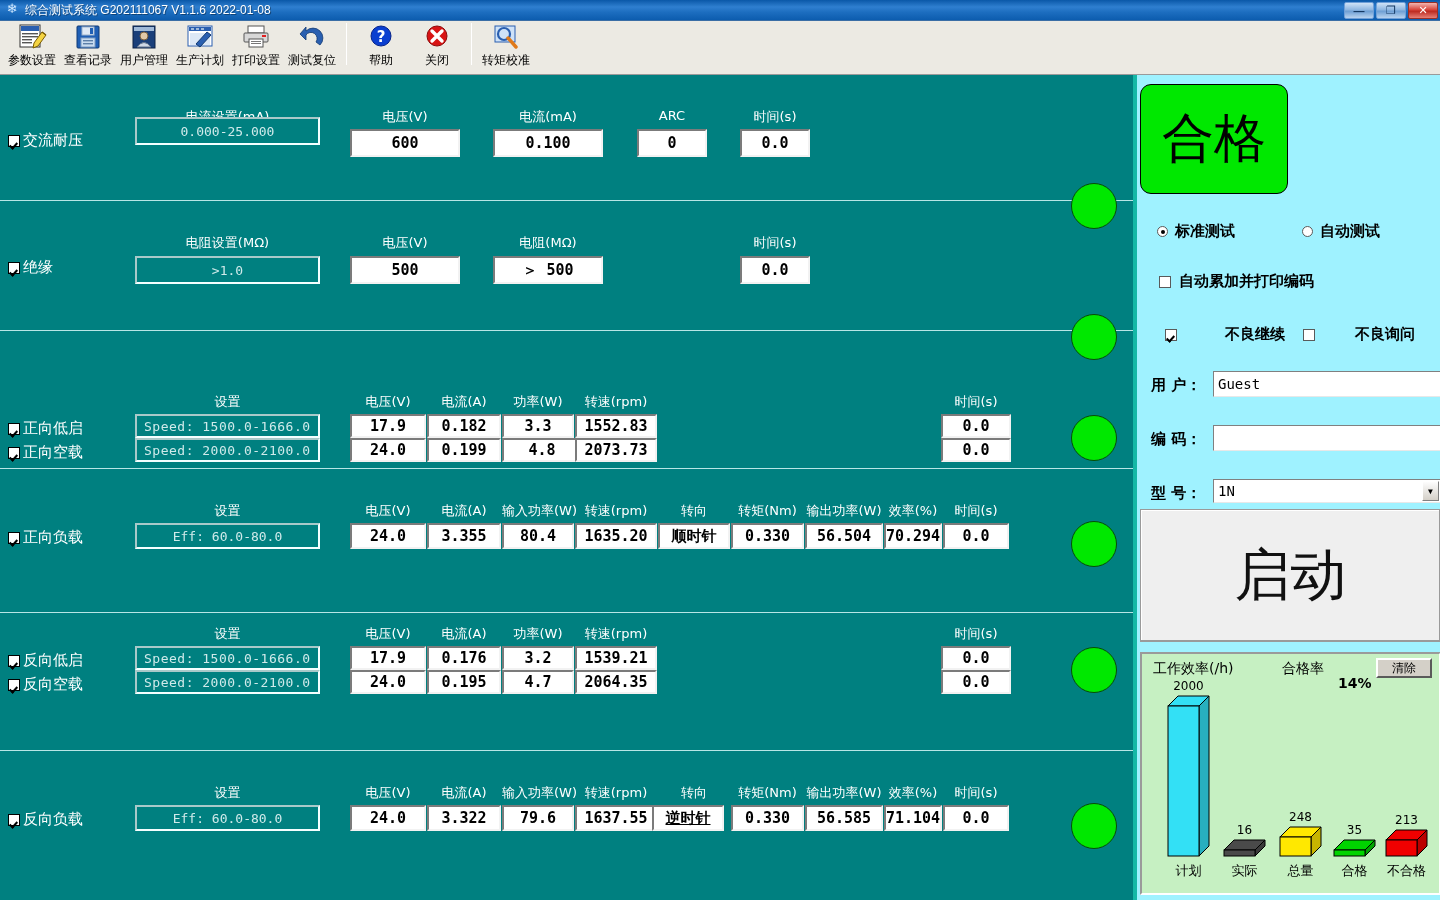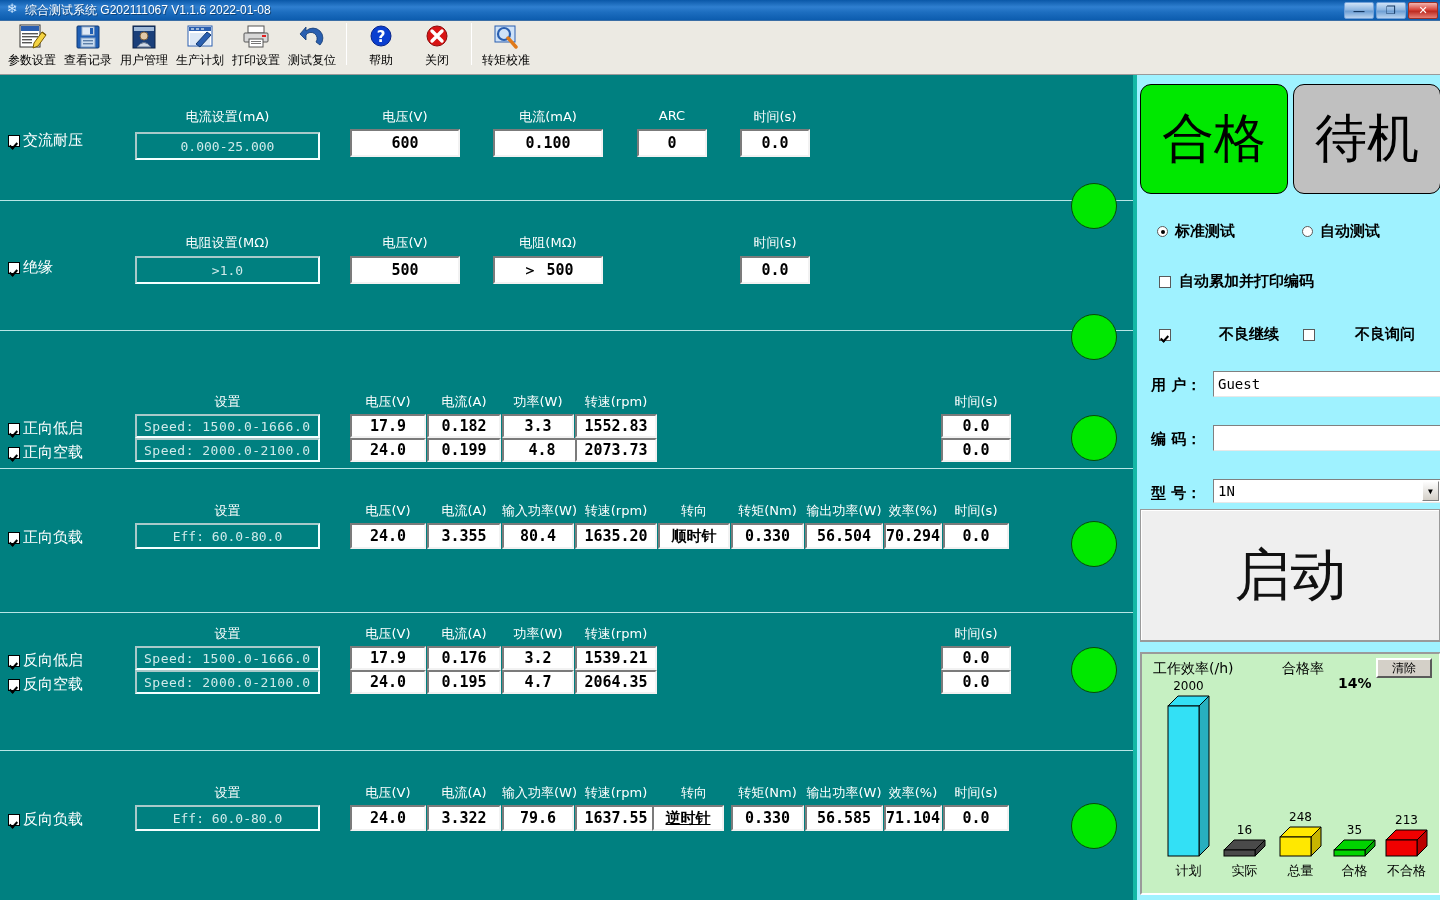--- a/index.html
+++ b/index.html
@@ -303,21 +303,21 @@
   </div>
 
   <div class="mainarea">
 
     <div class="sect" style="height:126px;">
       <div class="row-label" style="left:8px; top:56px;">
         <span class="cbx checked"></span>
         <span>交流耐压</span>
       </div>
       <div class="colhdr" style="left:135px; top:33px; width:185px;">电流设置(mA)</div>
-      <div class="setbox" style="left:135px; top:57px; width:185px; height:28px;">0.000-25.000</div>
+      <div class="setbox" style="left:135px; top:42px; width:185px; height:28px;">0.000-25.000</div>
 
       <div class="colhdr" style="left:350px; top:33px; width:110px;">电压(V)</div>
       <div class="fld" style="left:350px; top:54px; width:110px; height:28px;">600</div>
 
       <div class="colhdr" style="left:493px; top:33px; width:110px;">电流(mA)</div>
       <div class="fld" style="left:493px; top:54px; width:110px; height:28px;">0.100</div>
 
       <div class="colhdr" style="left:637px; top:33px; width:70px;">ARC</div>
       <div class="fld" style="left:637px; top:54px; width:70px; height:28px;">0</div>
 
@@ -476,39 +476,38 @@
       <div class="fld" style="left:884px; top:54px; width:58px; height:26px;">71.104</div>
       <div class="fld" style="left:943px; top:54px; width:66px; height:26px;">0.0</div>
 
       <div class="lamp" style="left:1071px; top:52px;"></div>
     </div>
   </div>
 
   <div class="rightpanel">
 
     <div class="bigstate pass">合格</div>
-    <div class="bigstate idle">待机</div>
 
     <div class="radio-row">
       <div class="radio-item" style="width:145px;">
         <span class="rd on"></span>
         <span>标准测试</span>
       </div>
       <div class="radio-item">
         <span class="rd"></span>
         <span>自动测试</span>
       </div>
     </div>
 
     <div class="chk-line" style="left:22px; top:197px;">
       <span class="ck"></span>
       <span>自动累加并打印编码</span>
     </div>
 
-    <div class="chk-line" style="left:22px; top:250px;gap:48px;">
+    <div class="chk-line" style="left:28px; top:250px;gap:48px;">
       <span class="ck checked"></span>
       <span>不良继续</span>
     </div>
     <div class="chk-line" style="left:166px; top:250px;gap:40px;">
       <span class="ck"></span>
       <span>不良询问</span>
     </div>
 
     <div class="frm-label" style="left:14px; top:301px;">用 户：</div>
     <div class="frm-input" style="left:76px; top:296px; width:228px; height:26px;">Guest</div>

